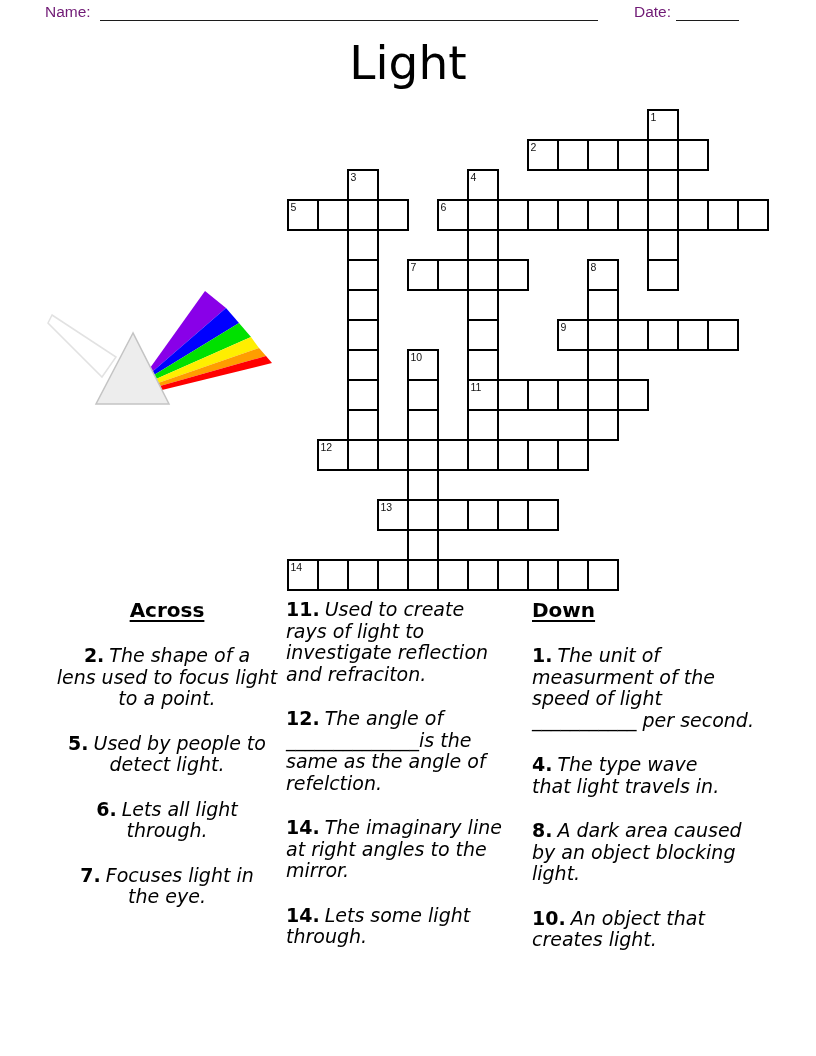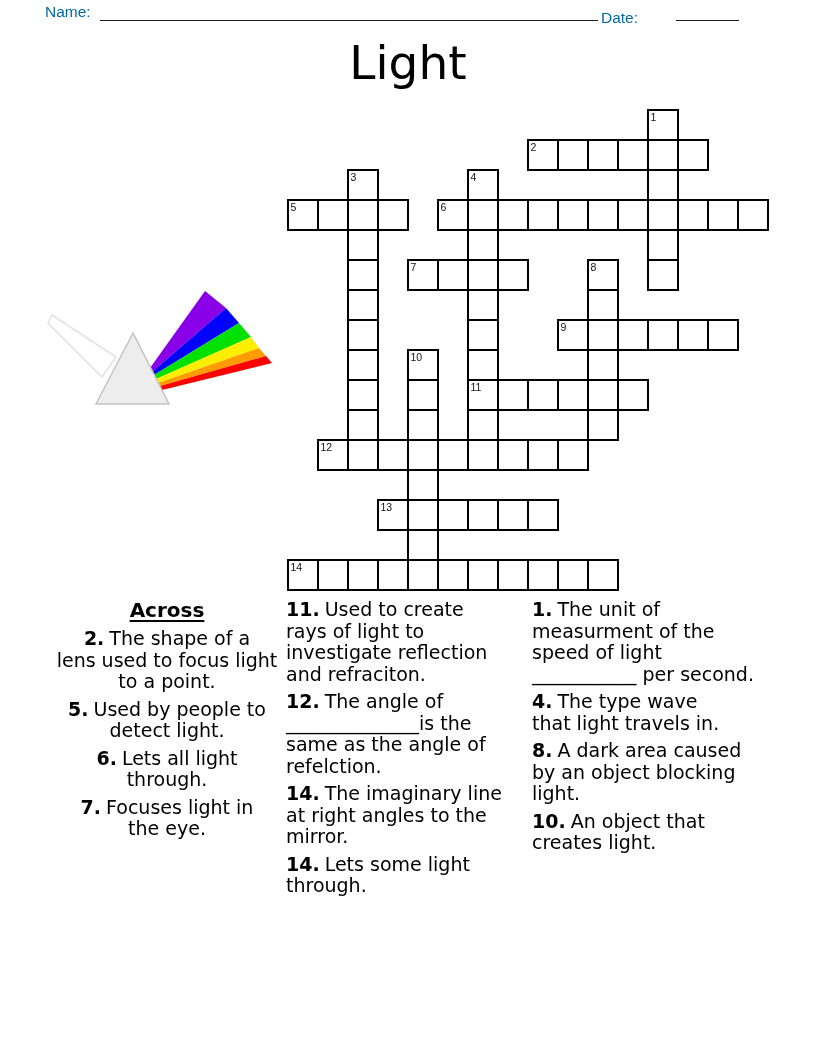--- a/index.html
+++ b/index.html
@@ -5,26 +5,26 @@
   html,body{margin:0;padding:0;}
   body{
     width:816px;height:1056px;position:relative;overflow:hidden;
     background:#ffffff;color:#000;
     font-family:"DejaVu Sans",sans-serif;
   }
   
   .hdr-label{
     position:absolute;top:3px;
     font-family:"Liberation Sans",sans-serif;
-    font-size:15.5px;color:#0369a1;
+    font-size:15.5px;color:#701a75;
   }
   .hdr-line{position:absolute;top:20px;height:0;border-bottom:1.7px solid #1c1c1c;}
   #name-label{left:45px;}
   #name-line{left:100px;width:498px;}
-  #date-label{left:601px;margin-top:6px;}
+  #date-label{left:634px;}
   #date-line{left:676px;width:63px;}
   
   #page-title{
     position:absolute;left:0;top:36px;width:816px;
     text-align:center;font-size:47px;line-height:54px;color:#000;
   }
   
   #grid-svg{position:absolute;left:286px;top:108px;}
   .cw-cell{fill:#ffffff;stroke:#000000;stroke-width:2;}
   .cw-num{font-family:"Liberation Sans",sans-serif;font-size:10.5px;fill:#111;}
@@ -33,24 +33,24 @@
   
   .clue-col{position:absolute;top:599px;}
   #across-col{left:48px;width:238px;text-align:center;}
   #middle-col{left:286px;width:242px;}
   #down-col{left:532px;width:248px;}
   .clue-heading{
     font-size:20px;font-weight:bold;line-height:23px;
     text-decoration:underline;text-decoration-thickness:2px;text-underline-offset:3px;
     margin:0 0 4px 0;
   }
-  .clue{margin-top:6px;font-size:19px;line-height:21.5px;}
+  .clue{margin-top:23px;font-size:19px;line-height:21.5px;}
   .clue-col .clue:first-child{margin-top:0;}
   .clue .num{font-weight:bold;margin-right:5px;}
-  .clue .txt{white-space:pre-line;}
+  .clue .txt{white-space:pre-line;font-style:italic;}
 </style>
 </head>
 <body>
 
 <span class="hdr-label" id="name-label">Name:</span>
 <div class="hdr-line" id="name-line"></div>
 <span class="hdr-label" id="date-label">Date:</span>
 <div class="hdr-line" id="date-line"></div>
 
 <div id="page-title">Light</div>
@@ -209,20 +209,21 @@
 same as the angle of
 refelction.</span></div>
   <div class="clue"><b class="num">14.</b><span class="txt">The imaginary line
 at right angles to the
 mirror.</span></div>
   <div class="clue"><b class="num">14.</b><span class="txt">Lets some light
 through.</span></div>
 </div>
 
 <div class="clue-col" id="down-col">
+  <div class="clue-heading">Down</div>
   <div class="clue"><b class="num">1.</b><span class="txt">The unit of
 measurment of the
 speed of light
 ___________ per second.</span></div>
   <div class="clue"><b class="num">4.</b><span class="txt">The type wave
 that light travels in.</span></div>
   <div class="clue"><b class="num">8.</b><span class="txt">A dark area caused
 by an object blocking
 light.</span></div>
   <div class="clue"><b class="num">10.</b><span class="txt">An object that

